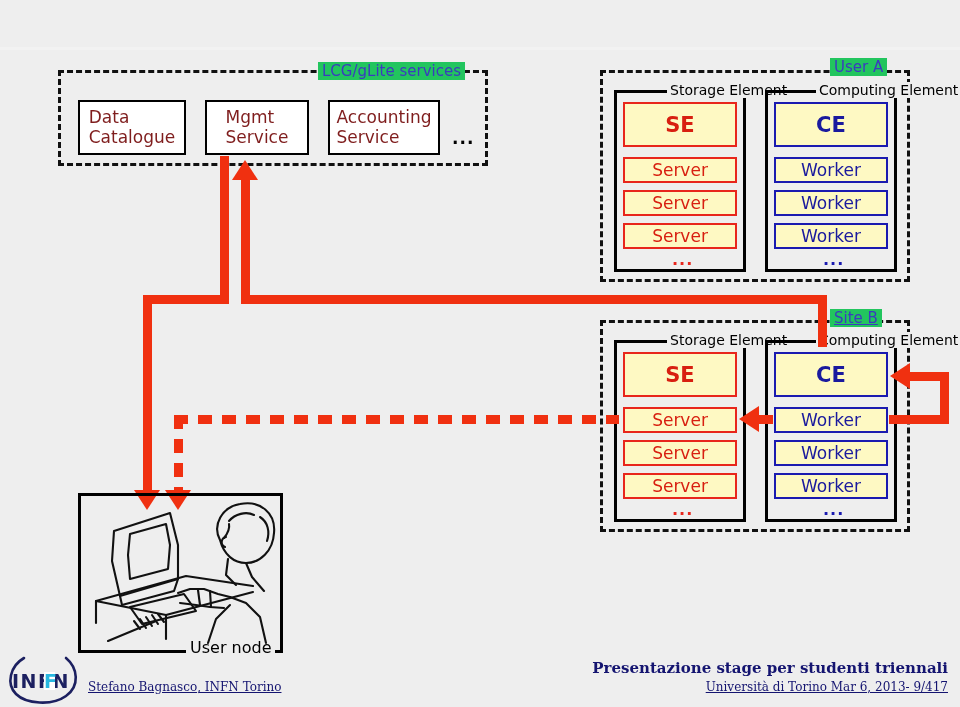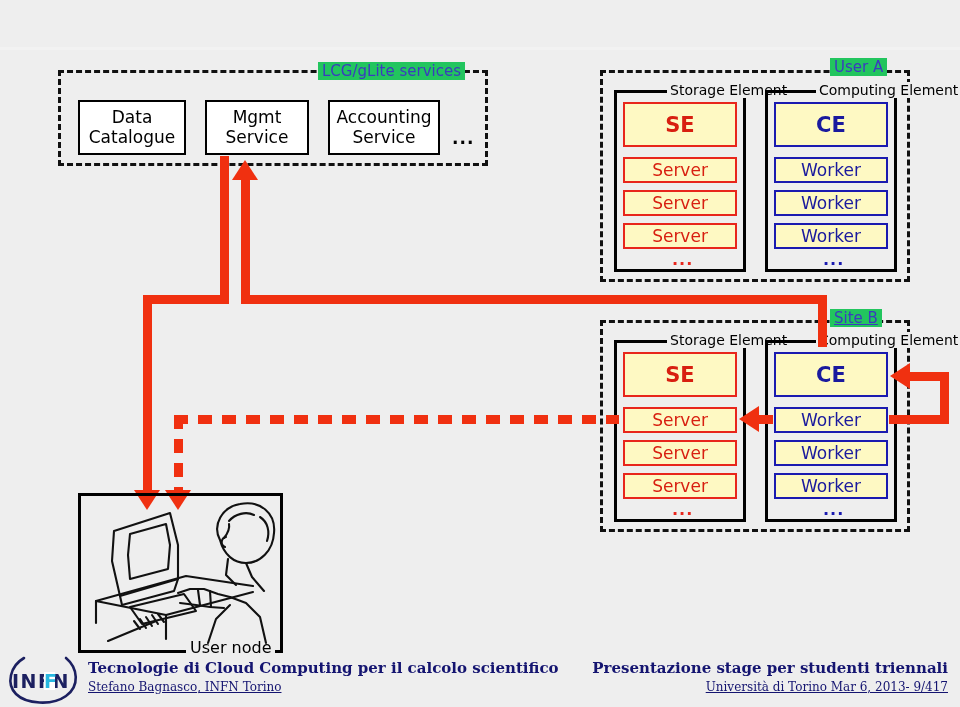--- a/index.html
+++ b/index.html
@@ -47,23 +47,23 @@
     white-space:nowrap;
   }
 
   
   .svc-box{
     position:absolute;
     background:#ffffff;
     border:2px solid #000000;
     box-sizing:border-box;
     display:flex;align-items:center;justify-content:center;
-    text-align:center;
+    text-align:left;
     font-size:17px;line-height:1.12;
-    color:#000000;
+    color:#7f1d1d;
     white-space:pre-line;
   }
   .dots-black{
     position:absolute;color:#000;font-size:17px;font-weight:bold;letter-spacing:1px;
   }
 
   
   .elem-frame{
     position:absolute;
     border:3px solid #000000;
@@ -258,18 +258,17 @@
 
   <svg class="infn-logo" width="82" height="55" viewBox="0 0 82 55">
     <g fill="none" stroke="#1c2060" stroke-width="2.6" stroke-linecap="round">
       <path d="M62 6 C74 16 76 34 62 44 C48 54 22 52 12 42 C2 32 6 14 20 6"></path>
     </g>
     <text x="8" y="36" font-family="'DejaVu Sans','Liberation Sans',sans-serif" font-size="19" font-weight="bold" letter-spacing="1.5" fill="#1c2060">INFN</text>
     <rect x="40" y="20" width="11" height="18" fill="#ffffff"></rect>
     <text x="40" y="36" font-family="'DejaVu Sans','Liberation Sans',sans-serif" font-size="19" font-weight="bold" fill="#29b8e0">F</text>
   </svg>
 
-  <div class="foot-line foot-bold" style="left:88px;top:659px;">Tecnologie di Cloud Computing per il calcolo scientifico</div>
   <div class="foot-line foot-norm" style="left:88px;top:680px;">Stefano Bagnasco, INFN Torino</div>
   <div class="foot-line foot-bold" style="right:12px;top:659px;">Presentazione stage per studenti triennali</div>
   <div class="foot-line foot-norm" style="right:12px;top:680px;">Università di Torino Mar 6, 2013- 9/417</div>
 
 </div>
 
 </body></html>

